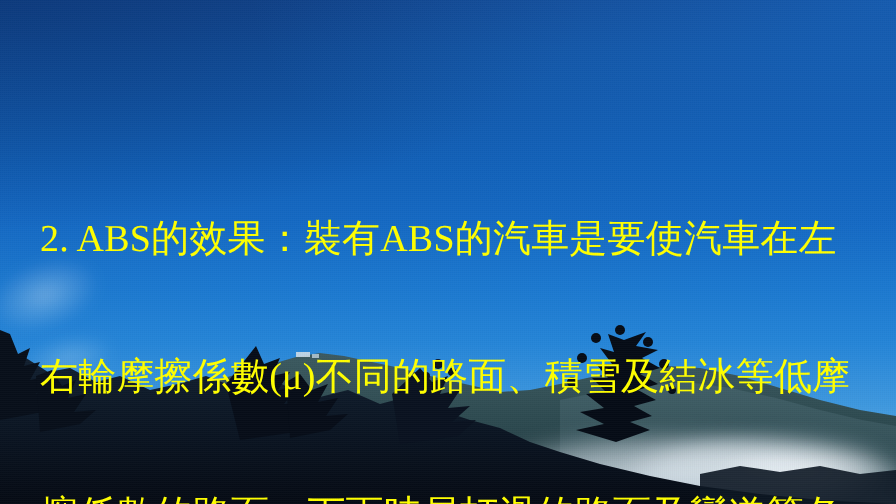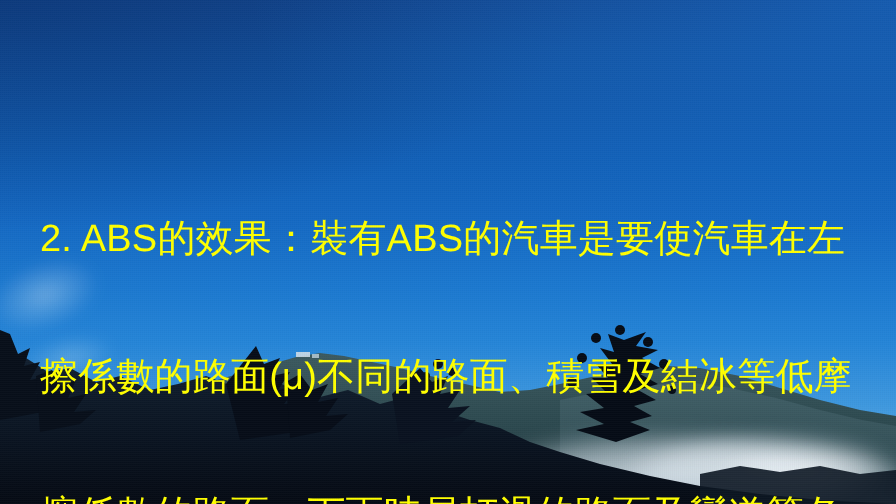--- a/index.html
+++ b/index.html
@@ -6,21 +6,21 @@
   html, body {
     margin: 0;
     padding: 0;
     background: #000;
   }
   .slide {
     position: relative;
     width: 896px;
     height: 504px;
     overflow: hidden;
-    font-family: Liberation Sans, sans-serif;
+    font-family: Liberation Serif, serif;
     background: #0f766e;
   }
 
   
   .sky {
     position: absolute;
     inset: 0;
     background:
       linear-gradient(to bottom,
         #14478f 0%,
@@ -249,19 +249,19 @@
         <circle cx="672" cy="66" r="4"></circle>
       </g>
 
       <path d="M700,150 L740,142 L780,148 L820,142 L860,150 L896,146
                L896,180 L700,180 Z" fill="#0c1622" opacity="0.9"></path>
     </svg>
   </div>
 
   <div class="textblock">
     <span class="textline">2. ABS的效果：裝有ABS的汽車是要使汽車在左</span>
-    <span class="textline">擦係數的路面(μ)不同的路面、積雪及結冰等低摩</span>
+    <span class="textline">右輪摩擦係數(μ)不同的路面、積雪及結冰等低摩</span>
     <span class="textline">擦係數的路面、下雨時易打滑的路面及彎道等各</span>
     
   </div>
 
   <div class="grain"></div>
 </div>
 
 </body></html>

